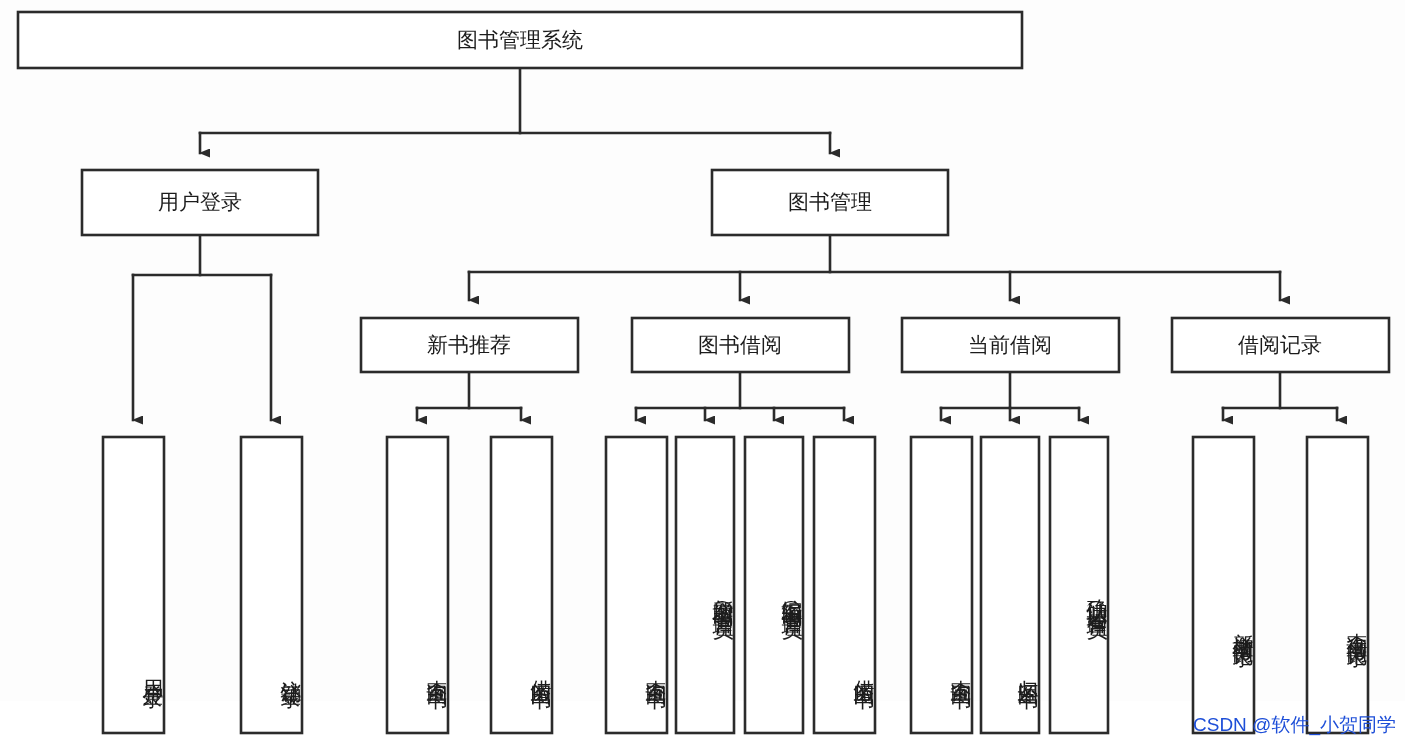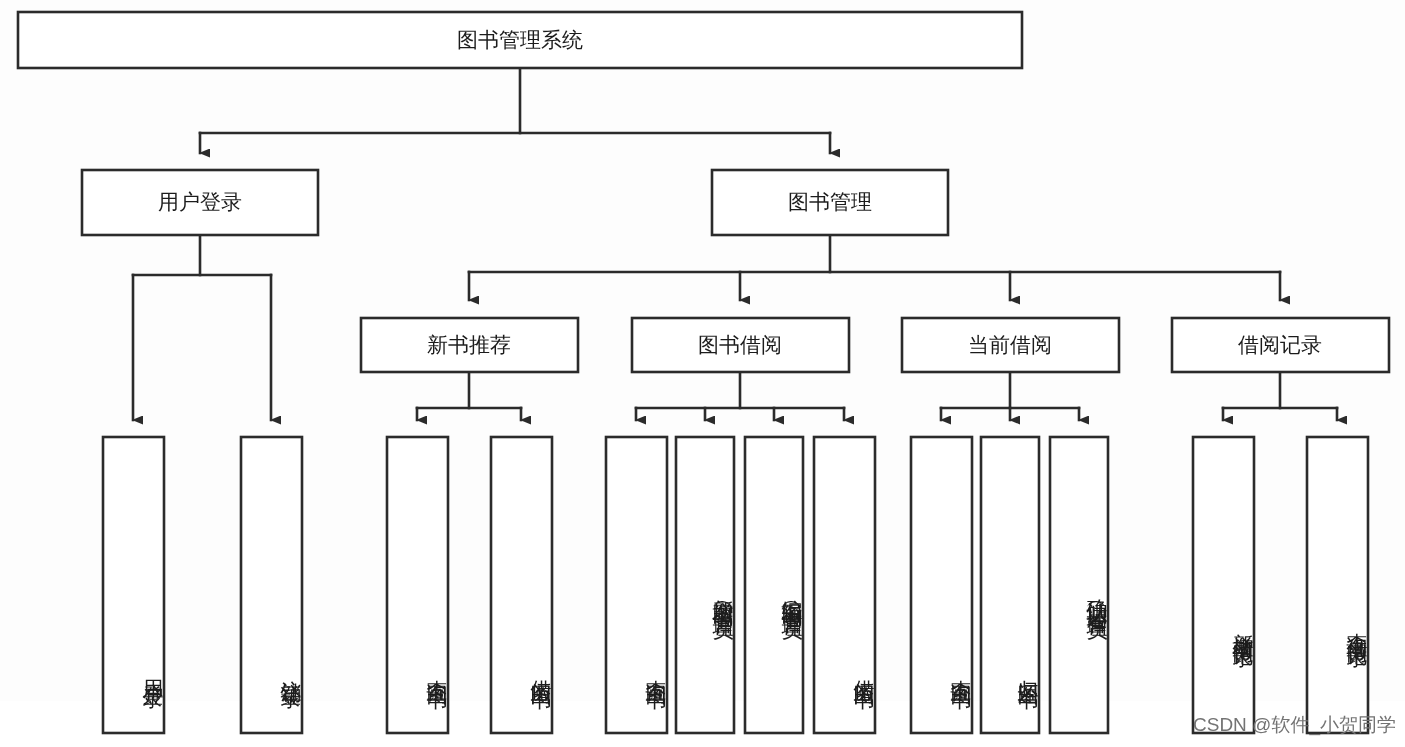--- a/index.html
+++ b/index.html
@@ -57,21 +57,21 @@
     text-align: center;
     display: flex;
     align-items: flex-start;
     justify-content: center;
     pointer-events: none;
   }
   .watermark {
     position: absolute;
     font-family: "Liberation Sans", "DejaVu Sans", sans-serif;
     font-size: 19px;
-    color: #737373;
+    color: #1d4ed8;
     white-space: nowrap;
     left: 1193px;
     top: 712px;
   }
 </style>
 </head>
 <body>
 
 <div id="diagram-root">
 

